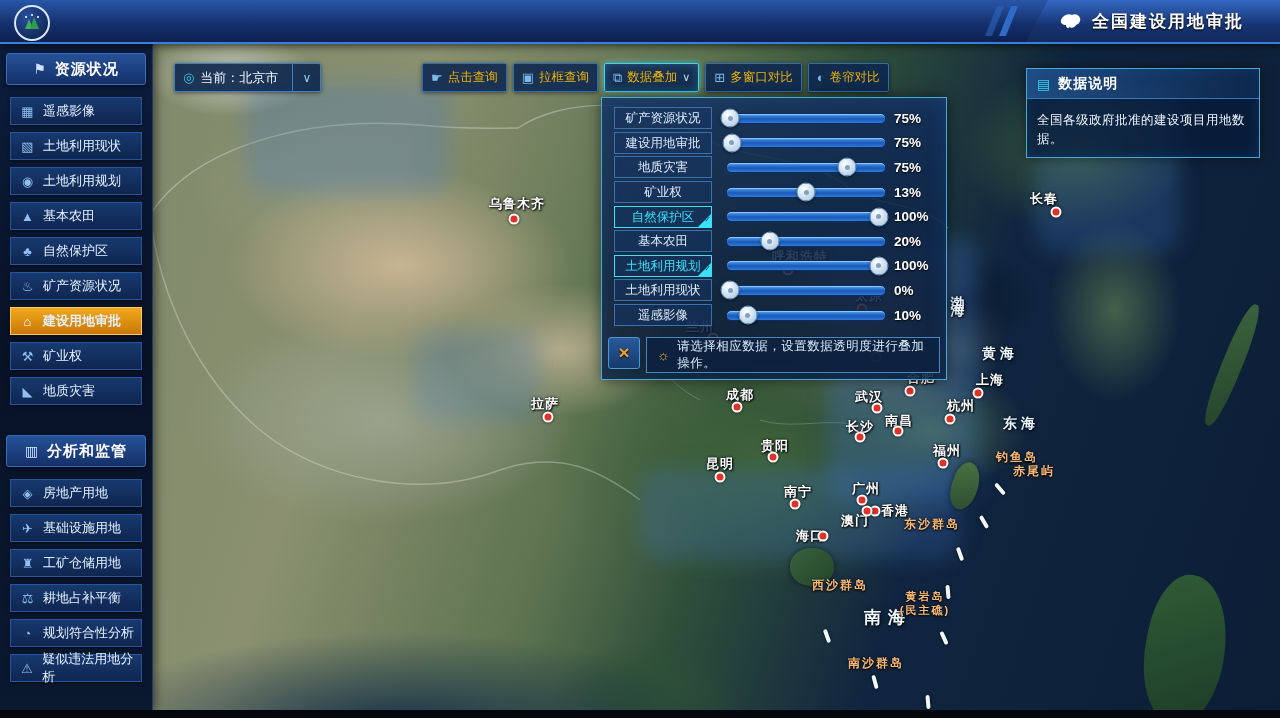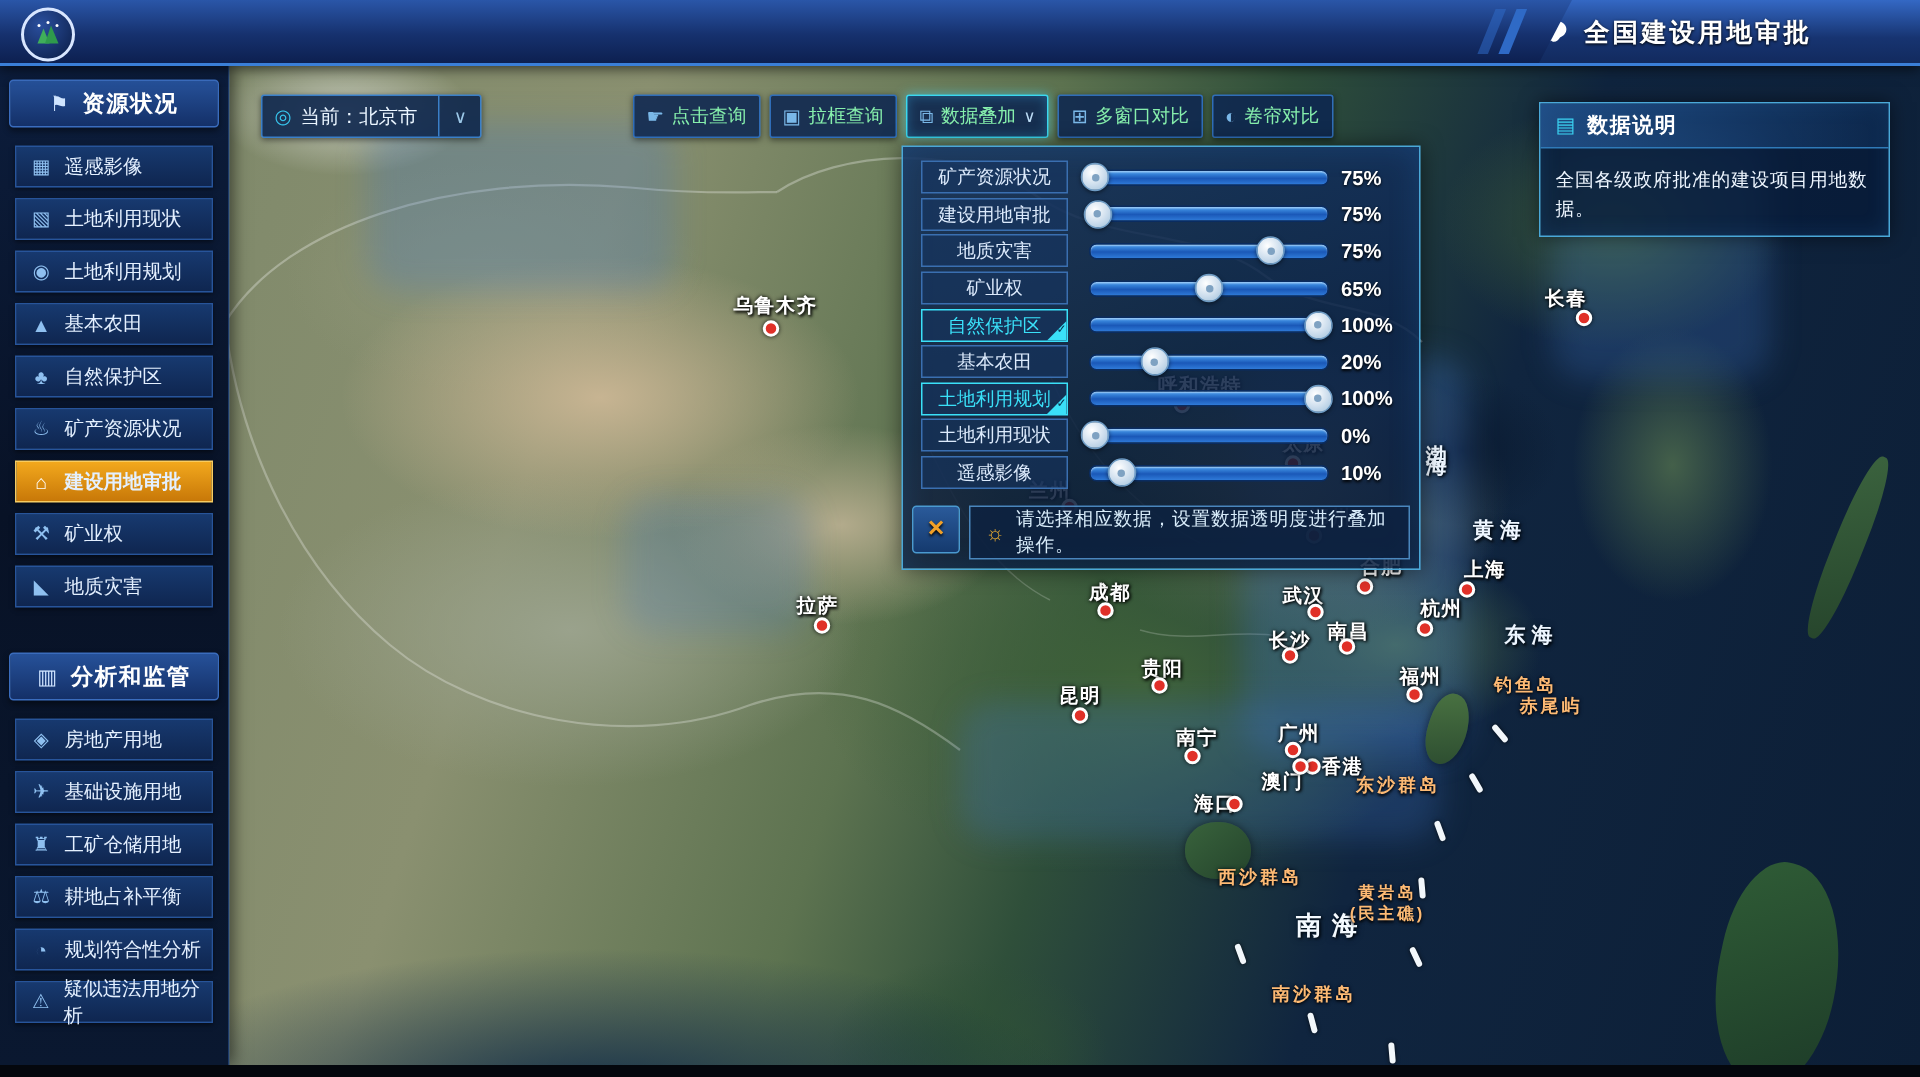--- a/index.html
+++ b/index.html
@@ -68,21 +68,21 @@
   .logo{position:absolute;left:14px;top:5px;width:32px;height:32px;border-radius:50%;
     background:radial-gradient(circle at 35% 30%,#2a4f9e,#0a1c44);border:2px solid #d8e6ff;
     display:flex;align-items:center;justify-content:center;}
   .app-title{position:absolute;left:62px;top:7px;font-size:21px;font-weight:bold;letter-spacing:2px;
     background:linear-gradient(180deg,#ffeaa4,#f6c943 55%,#e8a21e);
     -webkit-background-clip:text;background-clip:text;color:transparent;
     text-shadow:0 2px 3px rgba(0,0,0,.35);}
   .hdr-right{position:absolute;right:0;top:0;height:42px;width:258px;
     background:linear-gradient(180deg,#3468c4,#173471 60%,#122a5e);
     clip-path:polygon(26px 0,100% 0,100% 100%,4px 100%);
-    display:flex;align-items:center;gap:10px;}
+    display:flex;align-items:center;justify-content:center;gap:10px;}
   .hdr-right .t{font-size:17px;font-weight:bold;color:#fff;letter-spacing:2px;text-shadow:0 1px 2px #000;}
   .hdr-slash{position:absolute;top:6px;width:7px;height:30px;background:#2f6ac6;transform:skewX(-22deg);}
   .hdr-slash.s1{right:268px;}
   .hdr-slash.s2{right:282px;opacity:.55;}
 
   
   .sidebar{position:absolute;left:0;top:42px;bottom:8px;width:152px;z-index:7;
     background:linear-gradient(180deg,#0c1d3c,#081226 45%,#0a1830);
     border-right:1px solid #1c3a6a;box-shadow:2px 0 10px rgba(0,0,0,.55);}
   .sb-group-header{margin:11px 6px 12px;height:30px;border-radius:3px;
@@ -105,21 +105,21 @@
     border:1px solid #3a7fc8;border-radius:2px;cursor:pointer;box-shadow:0 1px 4px rgba(0,0,0,.5);}
   .region-sel .ico{color:#38c8f0;font-size:13px;margin:0 6px 0 8px;}
   .region-sel .lab{color:#eaf5ff;font-size:13px;padding-right:14px;}
   .region-sel .chev{width:27px;height:100%;display:flex;align-items:center;justify-content:center;
     border-left:1px solid #3a7fc8;color:#9cc8e8;font-size:12px;}
   .tb-btns{position:absolute;left:422px;top:63px;z-index:6;display:flex;gap:6px;}
   .tb-btn{height:27px;display:flex;align-items:center;padding:0 8px;gap:5px;
     background:rgba(12,38,80,.88);border:1px solid #2f6db8;border-radius:2px;cursor:pointer;
     box-shadow:0 1px 4px rgba(0,0,0,.5);}
   .tb-btn .ico{color:#7ab8e8;font-size:13px;}
-  .tb-btn span{color:#86efac;font-size:12.5px;}
+  .tb-btn span{color:#eab308;font-size:12.5px;}
   .tb-btn .chev{color:#bcdcf5;font-size:11px;}
   .tb-btn.active{border-color:#3ad8f0;box-shadow:0 0 7px rgba(60,210,240,.55),inset 0 0 8px rgba(60,180,240,.35);}
 
   
   .layer-panel{position:absolute;left:601px;top:97px;width:344px;z-index:6;
     background:linear-gradient(180deg,rgba(18,46,90,.88),rgba(8,24,50,.86));
     border:1px solid #4aa8d8;box-shadow:0 0 14px rgba(0,0,0,.55),inset 0 0 20px rgba(40,120,200,.22);}
   .lp-rows{padding:8px 0 6px;}
   .lp-row{display:flex;align-items:center;height:24.6px;padding:0 12px;}
   .lp-label{width:96px;height:20px;line-height:20px;text-align:center;font-size:12.5px;color:#dceafc;
@@ -416,21 +416,21 @@
           <div class="lp-track">
             <div class="lp-handle" style="left: 76%;"></div>
           </div>
           <div class="lp-pct">75%</div>
         </div>
         <div class="lp-row">
           <div class="lp-label">矿业权</div>
           <div class="lp-track">
             <div class="lp-handle" style="left: 50%;"></div>
           </div>
-          <div class="lp-pct">65%</div>
+          <div class="lp-pct">13%</div>
         </div>
         <div class="lp-row">
           <div class="lp-label sel">自然保护区</div>
           <div class="lp-track">
             <div class="lp-handle" style="left: 96%;"></div>
           </div>
           <div class="lp-pct">100%</div>
         </div>
         <div class="lp-row">
           <div class="lp-label">基本农田</div>

